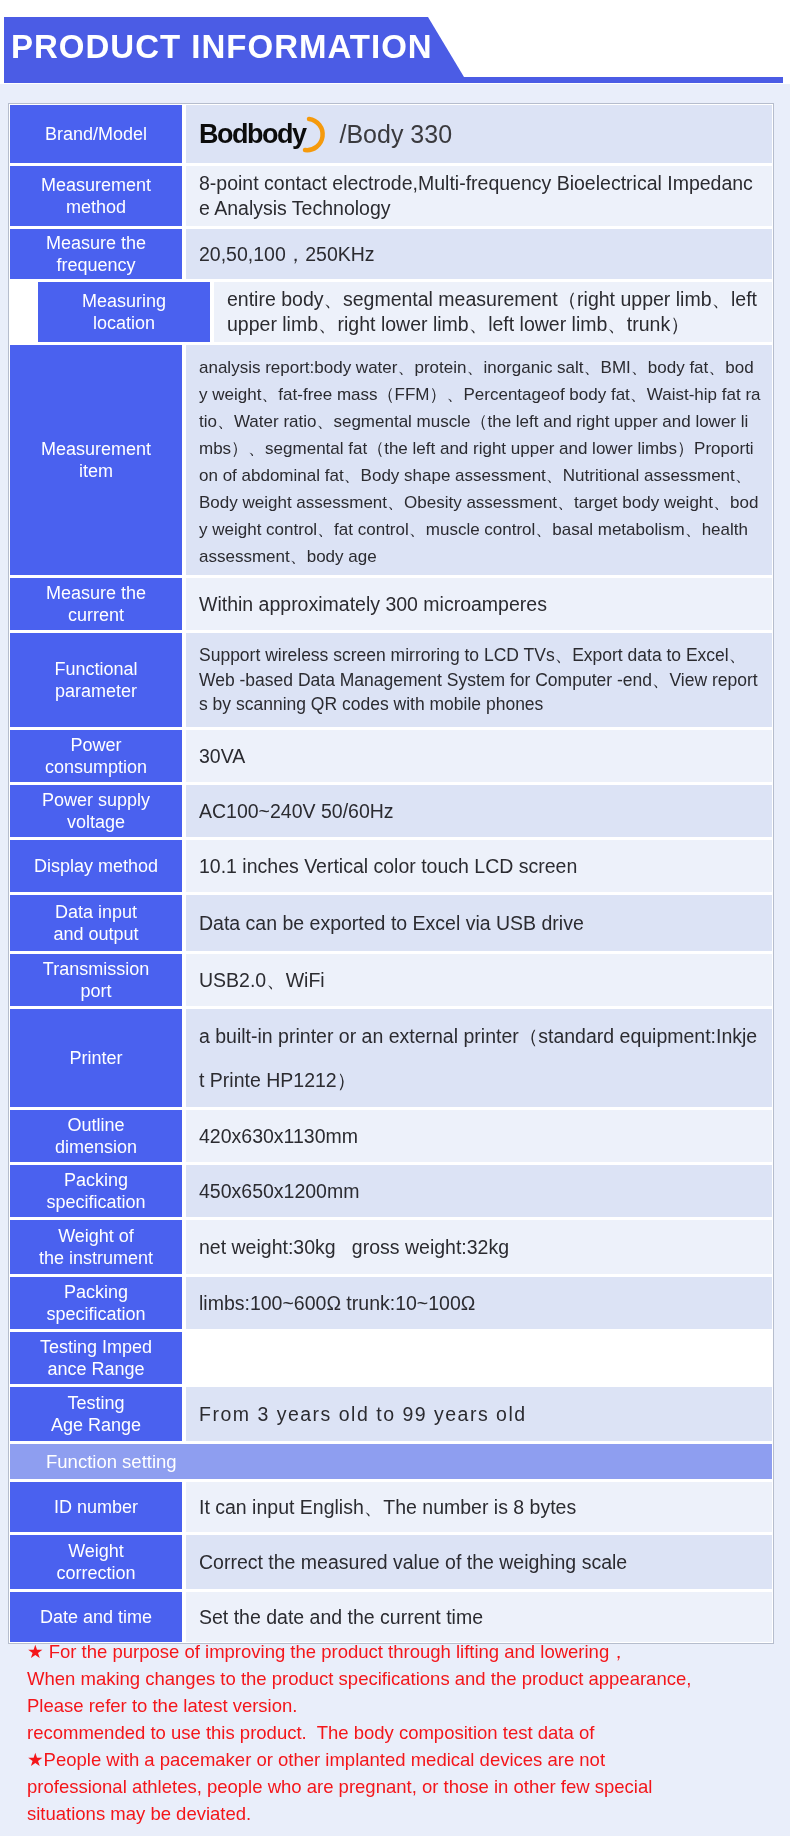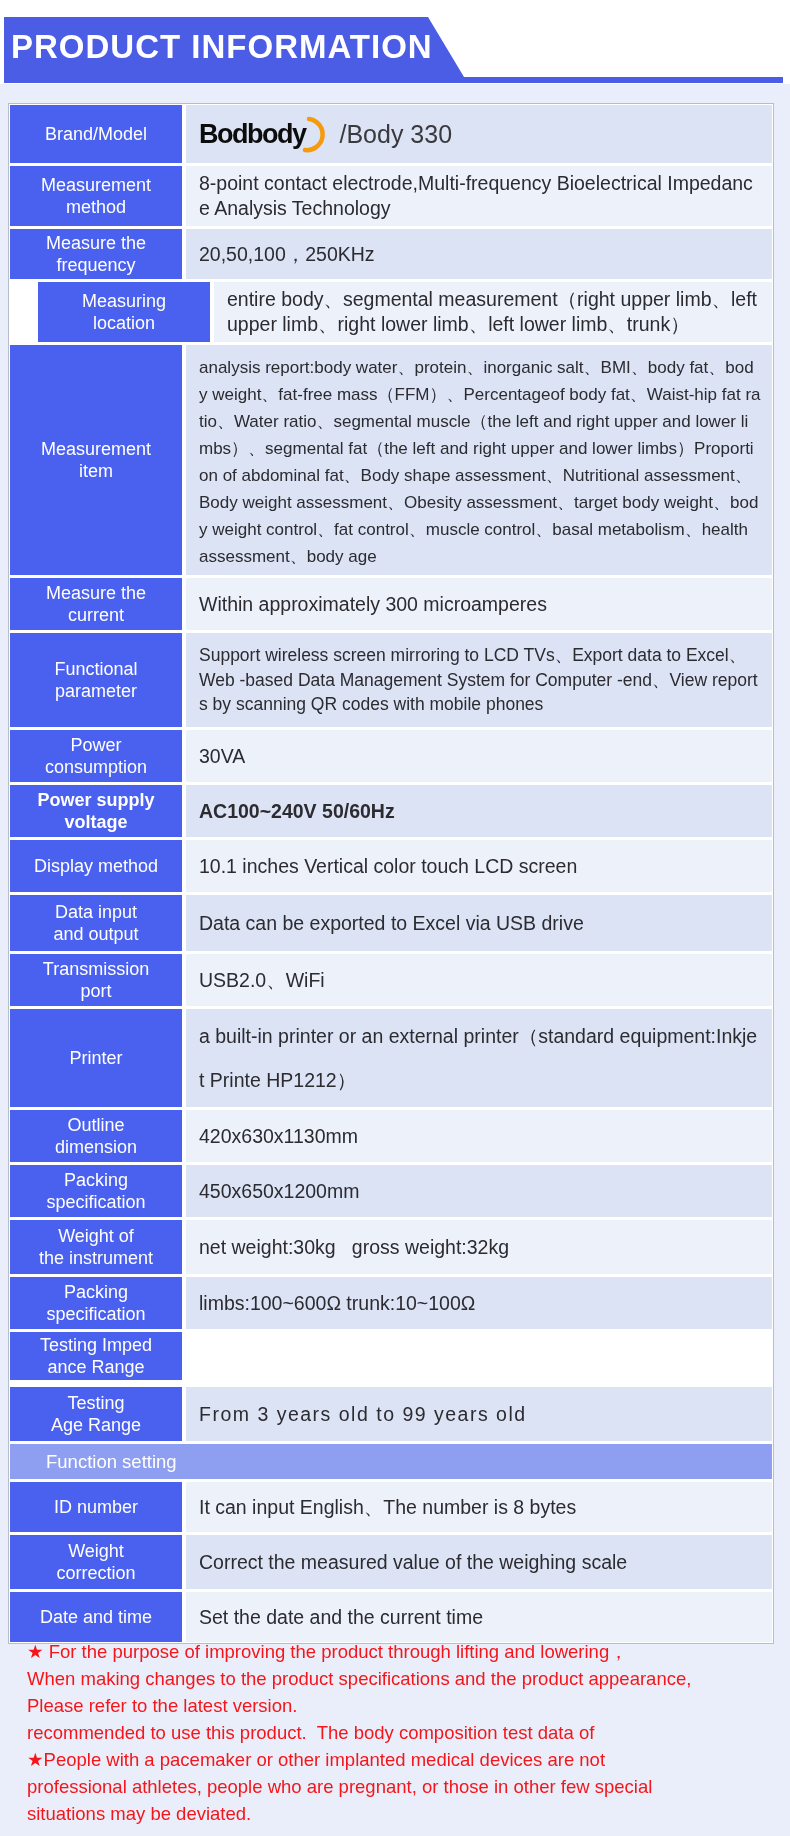--- a/index.html
+++ b/index.html
@@ -137,21 +137,21 @@
       </div>
       <div class="val dark v-mid">Support wireless screen mirroring to LCD TVs、Export data to Excel、Web -based Data Management System for Computer -end、View reports by scanning QR codes with mobile phones</div>
     </div>
     <div class="trow" style="min-height: 52px;">
       <div class="lbl">
         <div>Power</div>
         <div>consumption</div>
       </div>
       <div class="val light">30VA</div>
     </div>
-    <div class="trow" style="min-height: 52px; font-weight: bold;">
+    <div class="trow" style="min-height: 52px;">
       <div class="lbl">
         <div>Power supply</div>
         <div>voltage</div>
       </div>
       <div class="val dark">AC100~240V 50/60Hz</div>
     </div>
     <div class="trow" style="min-height: 52px;">
       <div class="lbl">
         <div>Display method</div>
       </div>
@@ -198,21 +198,21 @@
       </div>
       <div class="val light">net weight:30kg   gross weight:32kg</div>
     </div>
     <div class="trow" style="min-height: 52px;">
       <div class="lbl">
         <div>Packing</div>
         <div>specification</div>
       </div>
       <div class="val dark">limbs:100~600Ω trunk:10~100Ω</div>
     </div>
-    <div class="trow" style="min-height: 52px; flex-direction: column;">
+    <div class="trow" style="min-height: 52px;">
       <div class="lbl">
         <div>Testing Imped</div>
         <div>ance Range</div>
       </div>
     </div>
     <div class="trow" style="min-height: 54px;">
       <div class="lbl">
         <div>Testing</div>
         <div>Age Range</div>
       </div>

